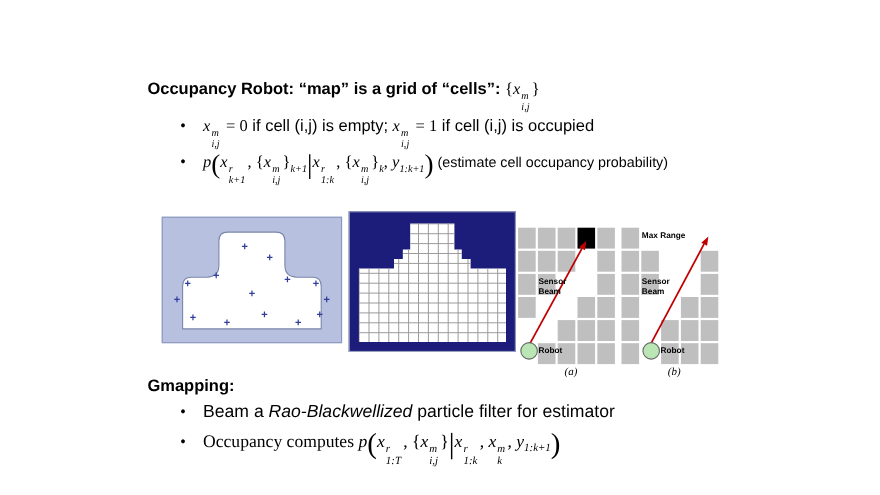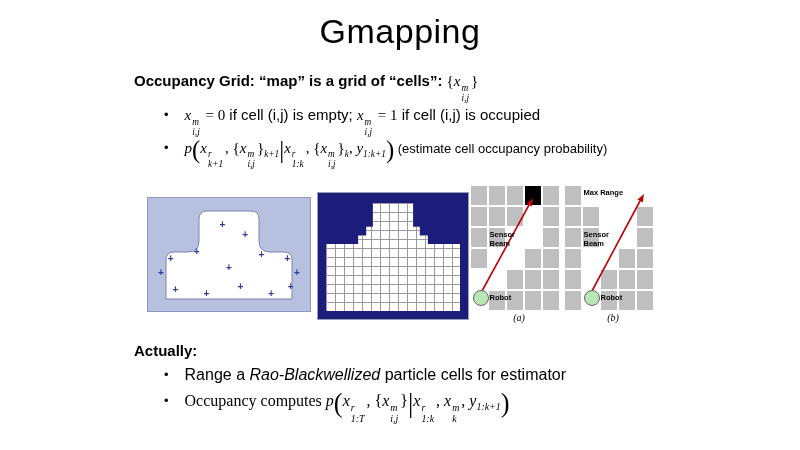--- a/index.html
+++ b/index.html
@@ -48,21 +48,21 @@
   .tshape{
     position:absolute;left:8px;right:8px;top:10px;bottom:8px;
     background-color:#fff;
     background-image:linear-gradient(#9a9a9a 1px,transparent 1px),
                      linear-gradient(90deg,#9a9a9a 1px,transparent 1px);
     background-size:9px 9px;
     clip-path:polygon(35% 0%,65% 0%,65% 22%,70% 22%,70% 30%,76% 30%,76% 38%,100% 38%,100% 100%,0% 100%,0% 38%,24% 38%,24% 30%,30% 30%,30% 22%,35% 22%);
   }
 
   .grid-fig{display:flex;flex-direction:column;align-items:center;width:88px;margin-top:-6px;}
-  .gridbox{position:relative;width:97px;height:124px;}
+  .gridbox{position:relative;width:97px;height:124px;margin-top:21px;}
   .cells{display:grid;grid-template-columns:repeat(5,16px);grid-auto-rows:19px;gap:2px;background:#fff;}
   .cell{width:16px;height:19px;}
   .cell.gray{background:#bfbfbf;}
   .cell.white{background:#ffffff;}
   .cell.black{background:#000000;}
   .beam{position:absolute;left:0;top:0;pointer-events:none;}
   .beam line{stroke:#c00000;stroke-width:1.6;}
   .beam polygon{fill:#c00000;}
   .robot-circle{position:absolute;width:14px;height:14px;border-radius:50%;
         background:#b9e6b4;border:1px solid #666;}
@@ -72,24 +72,23 @@
 
   .gmap-label{left:134px;top:342px;font-size:15px;}
   .gb1{left:164px;top:366px;font-size:16px;}
   .gb2{left:164px;top:390px;font-size:16px;}
 </style>
 </head>
 <body>
 
 <div class="slide">
 
-  <h1 class="title">Gmapping</h1>
 
   <div class="line row1">
-    <span class="bold">Occupancy Grid:</span><span class="bold"> “map” is a grid of “cells”:  </span><span class="math"><span class="mt">{</span><span class="mt it">x</span><span class="ss">
+    <span class="bold">Occupancy Robot:</span><span class="bold"> “map” is a grid of “cells”:  </span><span class="math"><span class="mt">{</span><span class="mt it">x</span><span class="ss">
           <span>m</span>
           <span>i,j</span>
         </span><span class="mt">}</span></span>
   </div>
 
   <div class="bullet-row b1">
     <span class="dot">•</span>
     <span>
       <span class="math"><span class="mt it">x</span><span class="ss">
             <span>m</span>
@@ -237,27 +236,27 @@
         <div class="glabel sensor">Sensor
 Beam</div>
         <div class="glabel" style="left:36px;top:107px;">Robot</div>
       </div>
       <div class="caption">(b)</div>
     </div>
 
   </div>
 
   <div class="line gmap-label">
-    <span class="bold">Actually:</span>
+    <span class="bold">Gmapping:</span>
   </div>
 
   <div class="bullet-row gb1">
     <span class="dot">•</span>
     <span>
-      <span class="txt">Range a </span><span class="txt it">Rao-Blackwellized</span><span class="txt"> particle cells for estimator</span>
+      <span class="txt">Beam a </span><span class="txt it">Rao-Blackwellized</span><span class="txt"> particle filter for estimator</span>
     </span>
   </div>
 
   <div class="bullet-row gb2">
     <span class="dot">•</span>
     <span>
       <span class="serif">Occupancy computes </span><span class="math"><span class="mt it">p</span><span class="mt big">(</span><span class="mt it">x</span><span class="ss">
             <span>r</span>
             <span>1:T</span>
           </span><span class="mt">, </span><span class="mt">{</span><span class="mt it">x</span><span class="ss">

